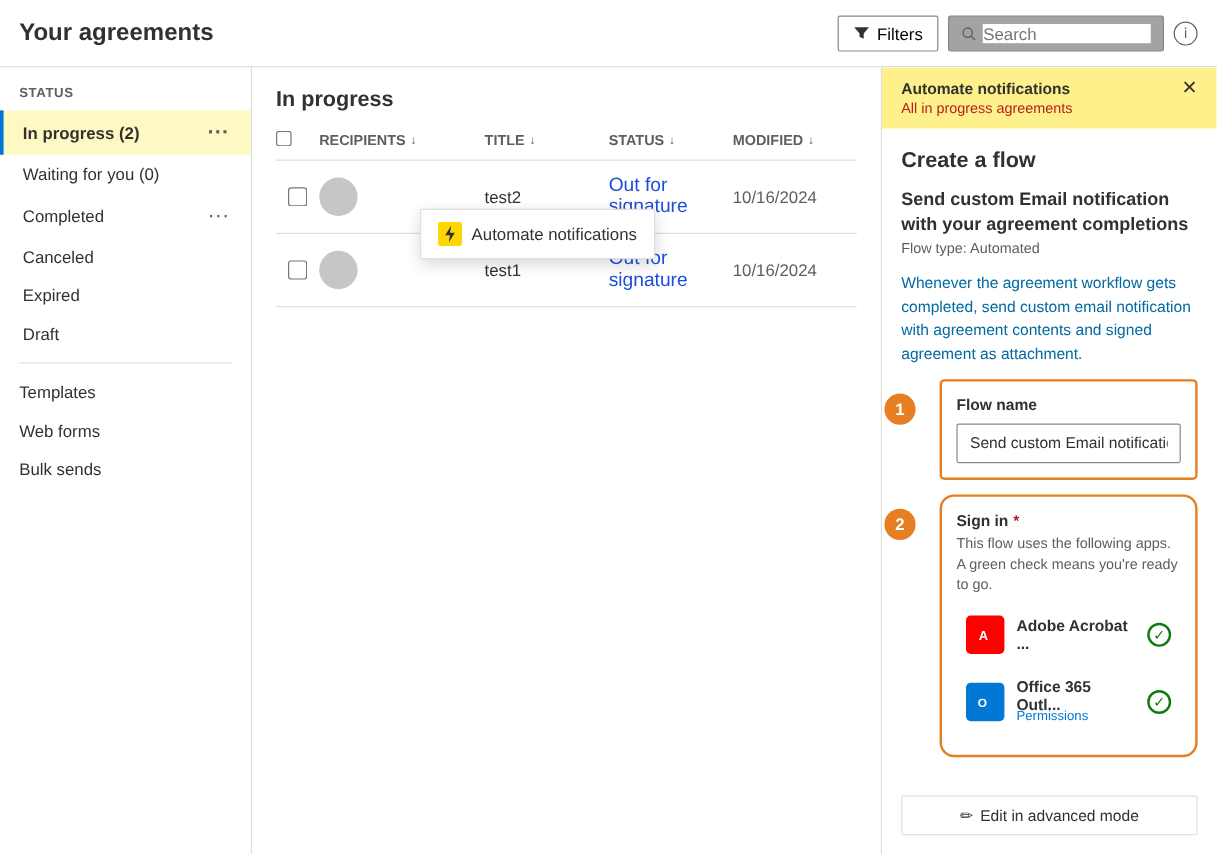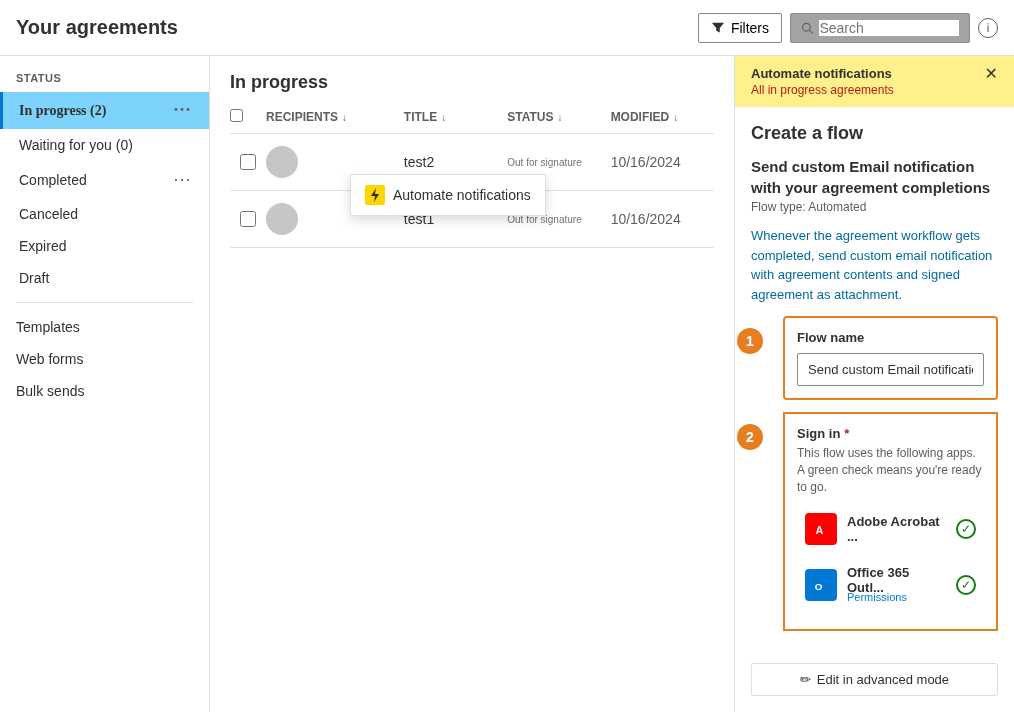--- a/index.html
+++ b/index.html
@@ -102,23 +102,22 @@
     .sidebar-item {
       display: flex;
       align-items: center;
       justify-content: space-between;
       padding: 8px 16px;
       cursor: pointer;
       border-left: 3px solid transparent;
     }
     .sidebar-item.active {
       border-left: 3px solid #0078d4;
-      background: #7dd3fc;
-      font-weight: 600;
-      font-family: Liberation Serif, serif;
+      background: #fef9c3;
+      font-weight: 600;
     }
     .sidebar-item-label { flex: 1; }
     .sidebar-item-dots {
       font-size: 18px;
       color: #605e5c;
       padding: 0 2px;
     }
     .sidebar-divider {
       height: 1px;
       background: #e1dfdd;
@@ -192,21 +191,21 @@
       background: #c8c6c4;
       flex-shrink: 0;
     }
     .recipient-cell {
       flex: 2;
       display: flex;
       align-items: center;
       gap: 8px;
     }
     .title-cell { flex: 1.5; font-size: 14px; }
-    .status-cell { flex: 1.5; font-size: 10px; color: #737373; }
+    .status-cell { flex: 1.5; font-size: 16px; color: #1d4ed8; }
     .modified-cell { flex: 1.5; font-size: 14px; color: #605e5c; }
 
     
     .automate-tooltip {
       position: absolute;
       top: 40px;
       left: 120px;
       background: #fff;
       border: 1px solid #e1dfdd;
       box-shadow: 0 4px 12px rgba(0,0,0,0.15);
@@ -315,21 +314,21 @@
       border: 1px solid #8a8886;
       border-radius: 2px;
       font-size: 13px;
       color: #323130;
       outline: none;
       background: #fff;
     }
 
     .signin-section {
       border: 2px solid #e67e22;
-      border-radius: 0;
+      border-radius: 12px;
       padding: 12px;
       position: relative;
       margin-left: 16px;
     }
     .signin-label {
       font-size: 13px;
       font-weight: 600;
       color: #323130;
       display: flex;
       align-items: center;

